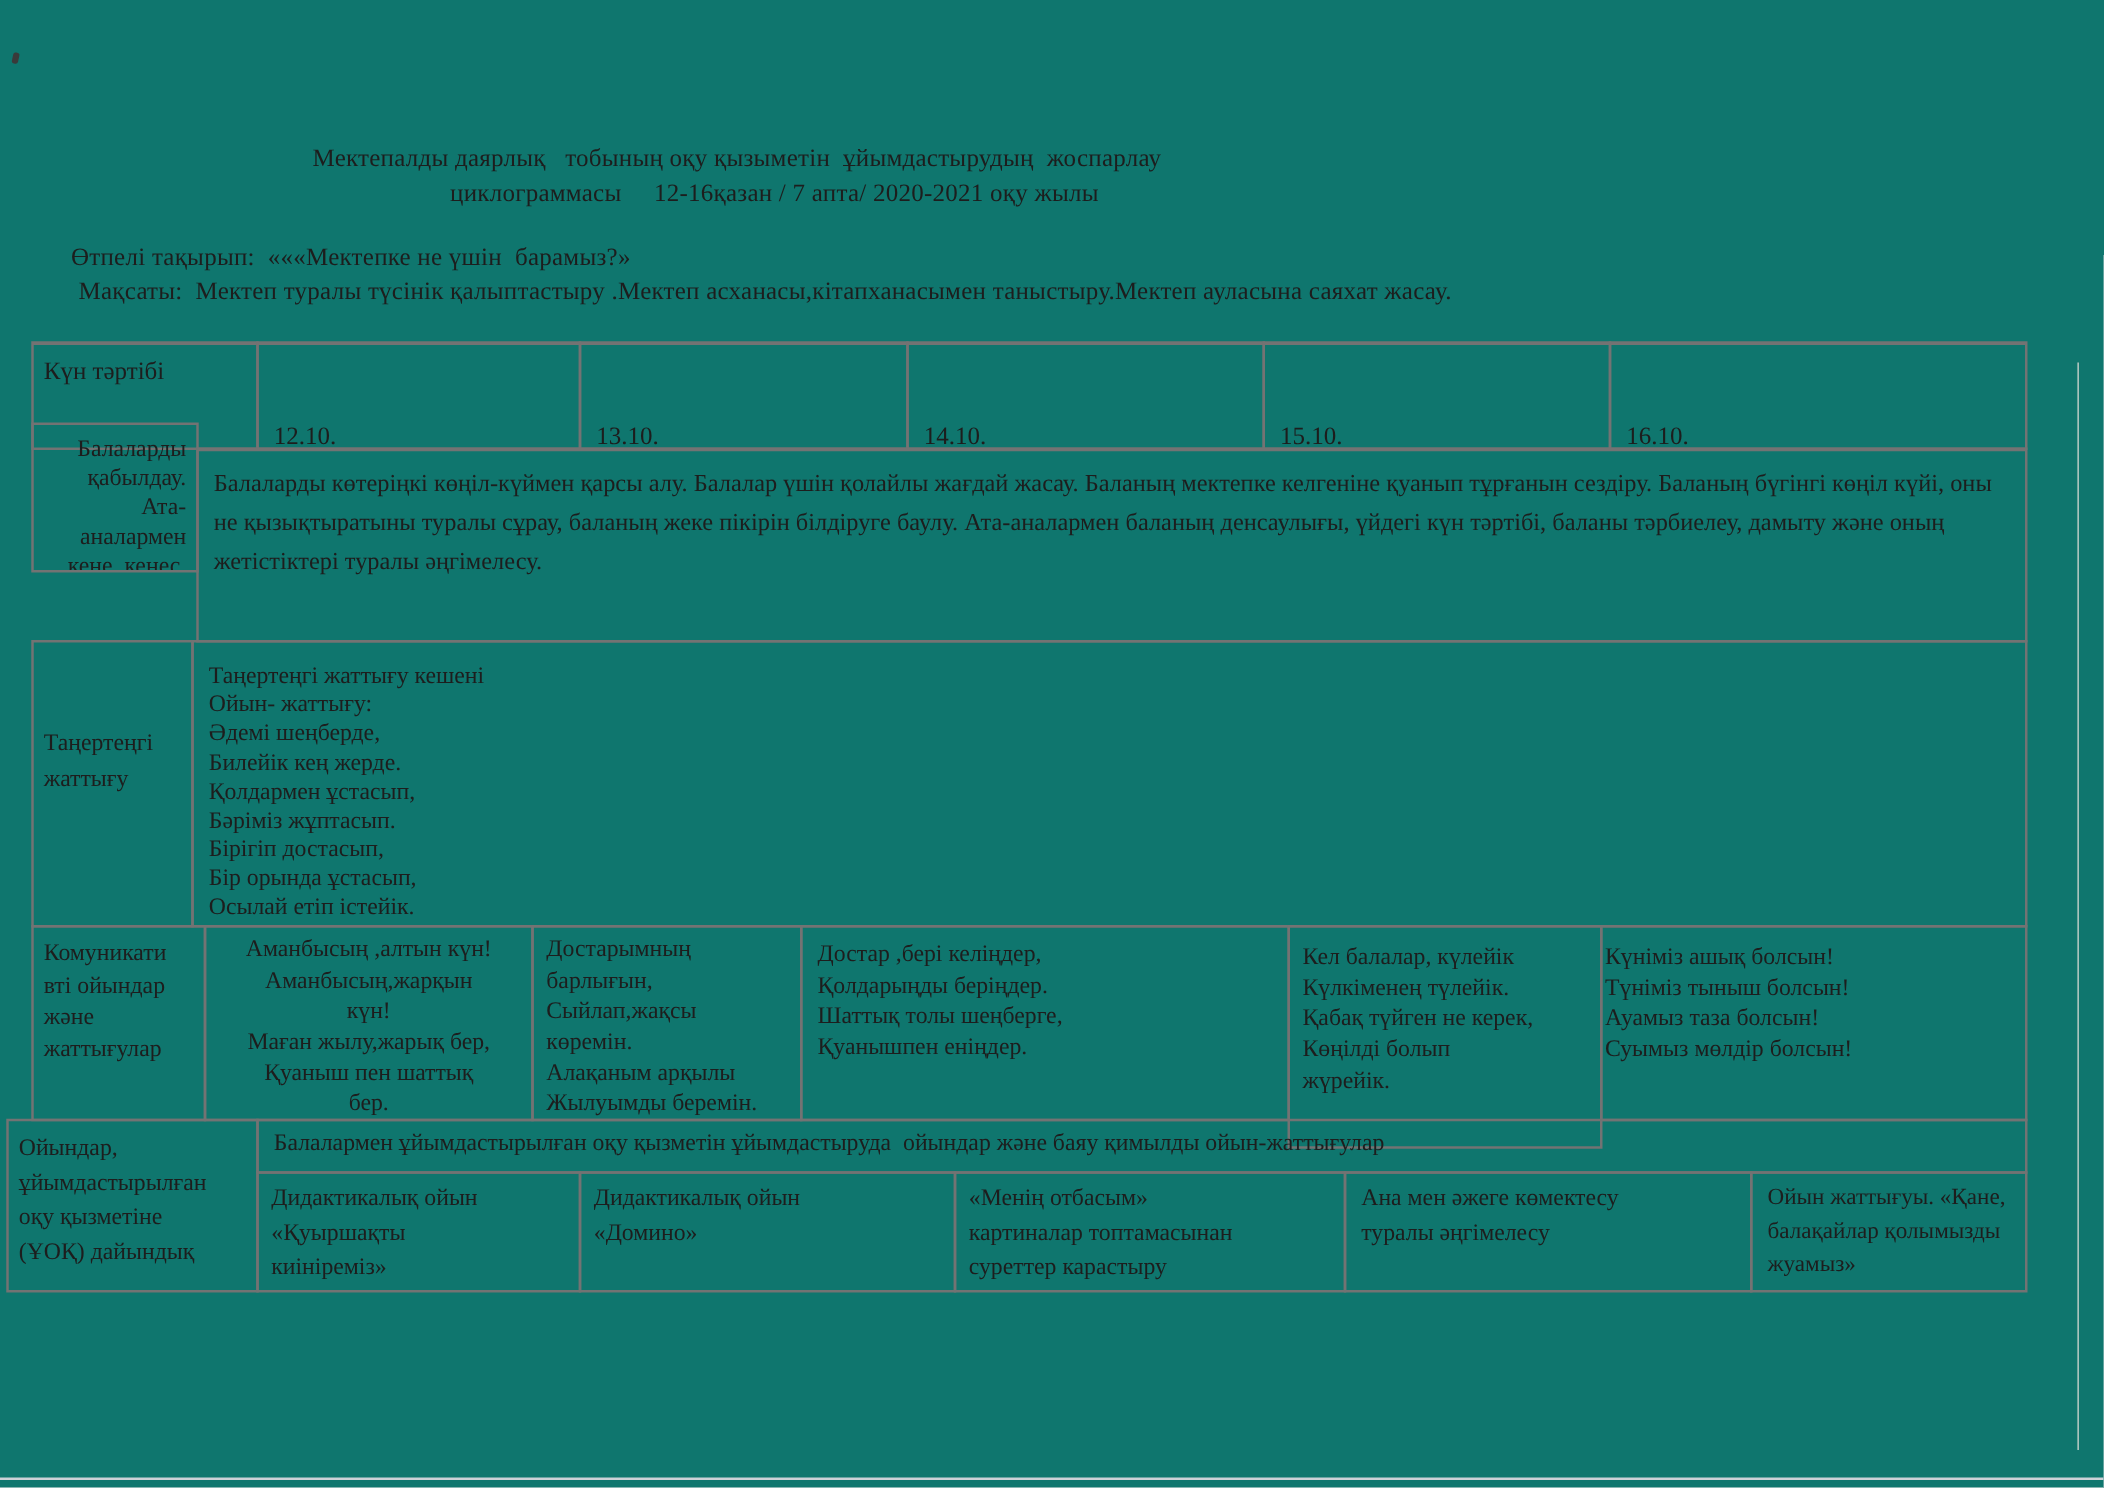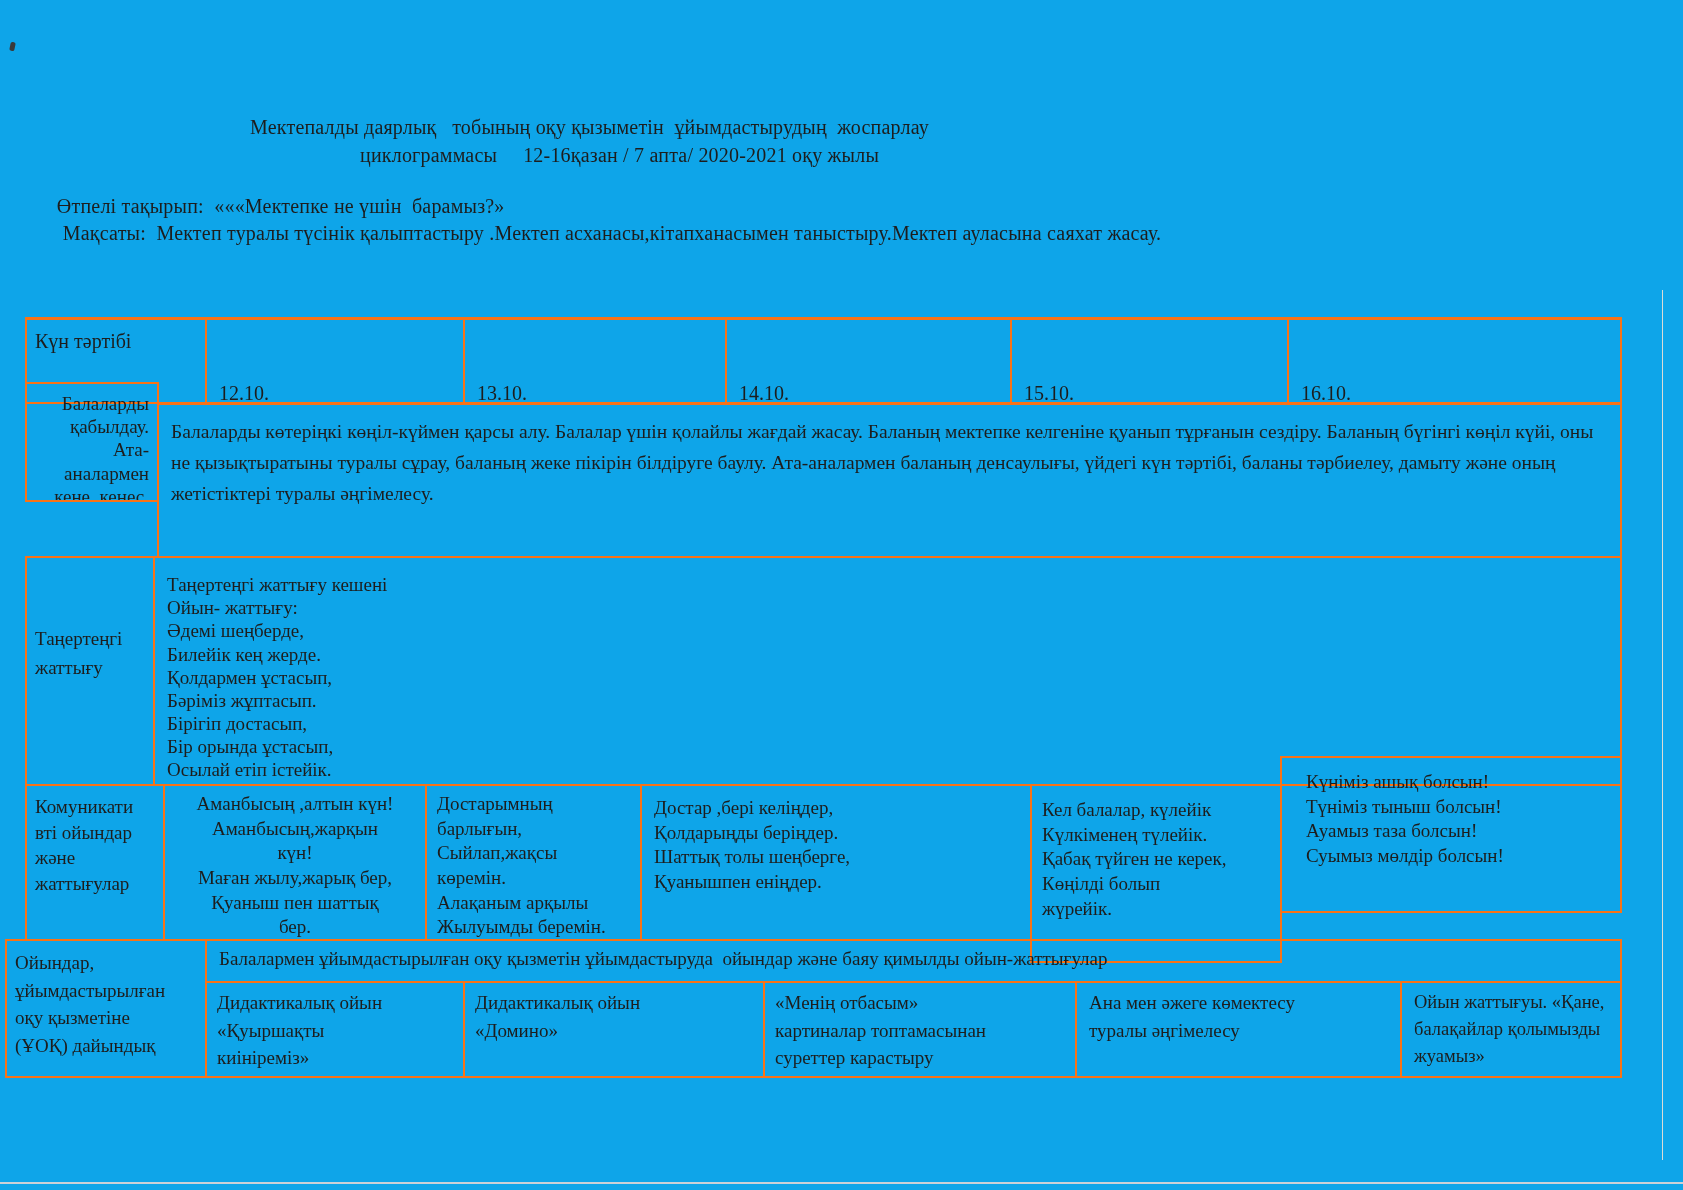--- a/index.html
+++ b/index.html
@@ -1,34 +1,33 @@
 <!DOCTYPE html>
 <html><head>
 <meta charset="utf-8">
 <style>
   html,body{margin:0;padding:0;background:#e8e8e8;}
   .page{
     position:relative;
     width:1683px;height:1190px;
-    background:#0ea5e9;
+    background:#0f766e;
     overflow:hidden;
     font-family:"Liberation Serif","DejaVu Serif",serif;
     color:#1d1d1d;
   }
   .abs{position:absolute;box-sizing:border-box;}
   .titleline{font-size:20px;white-space:pre-wrap;letter-spacing:.2px;}
   .cell{
     position:absolute;box-sizing:border-box;
-    border:2px solid #f97316;
+    border:2px solid #737373;
     background:transparent;
     font-size:19px;line-height:1.3;
     padding:8px 12px;
     white-space:pre-wrap;
     overflow:hidden;
-    margin-top:44px;
   }
   .thicktop{border-top-width:3px;}
   .lh122{line-height:1.22;}
   .lh13{line-height:1.3;}
   .lh145{line-height:1.45;}
   .lh158{line-height:1.58;}
   .fs195{font-size:19.5px;}
   .fs18{font-size:18.5px;}
   .labelcell{padding:8px 8px;}
   .daycell .date{display:block;}
@@ -115,21 +114,21 @@
 Жылуымды беремін.</div>
   <div class="cell lh13" style="left:640px;top:740px;width:392px;height:157px;padding:10px 12px;">Достар ,бері келіңдер,
 Қолдарыңды беріңдер.
 Шаттық толы шеңберге,
 Қуанышпен еніңдер.</div>
   <div class="cell lh13" style="left:1030px;top:740px;width:252px;height:179px;padding:12px 10px;">Кел балалар, күлейік
 Күлкіменең түлейік.
 Қабақ түйген не керек,
 Көңілді болып
 жүрейік.</div>
-  <div class="cell lh13" style="left:1280px;top:712px;width:342px;height:157px;padding:12px 24px;">Күніміз ашық болсын!
+  <div class="cell lh13" style="left:1280px;top:740px;width:342px;height:157px;padding:12px 2px;">Күніміз ашық болсын!
 Түніміз тыныш болсын!
 Ауамыз таза болсын!
 Суымыз мөлдір болсын!</div>
 
   <div class="cell labelcell lh145" style="left:5px;top:895px;width:202px;height:139px;">Ойындар,
 ұйымдастырылған
 оқу қызметіне
 (ҰОҚ) дайындық</div>
   <div class="cell" style="left:205px;top:895px;width:1417px;height:44px;padding:6px 12px;">Балалармен ұйымдастырылған оқу қызметін ұйымдастыруда  ойындар және баяу қимылды ойын-жаттығулар</div>
   <div class="cell lh145" style="left:205px;top:937px;width:260px;height:97px;padding:6px 10px;">Дидактикалық ойын

